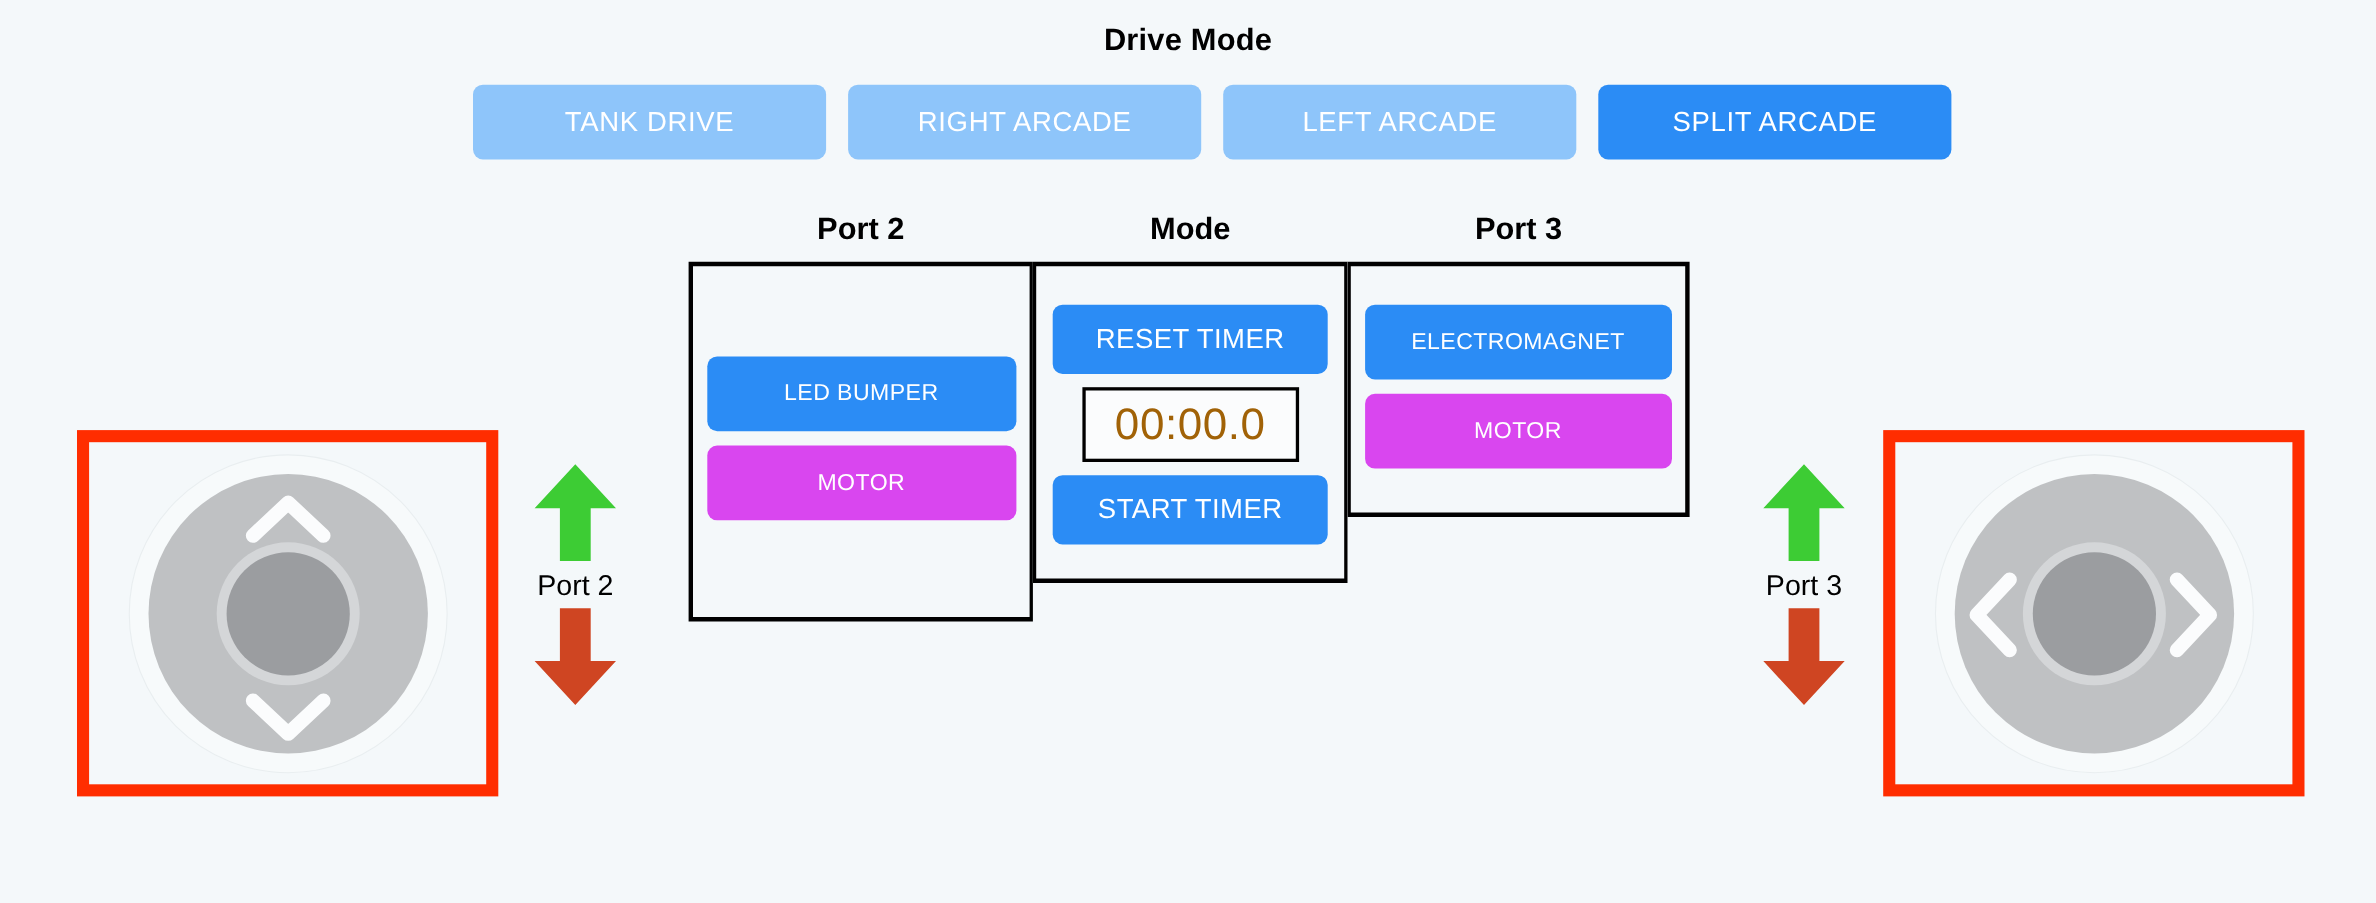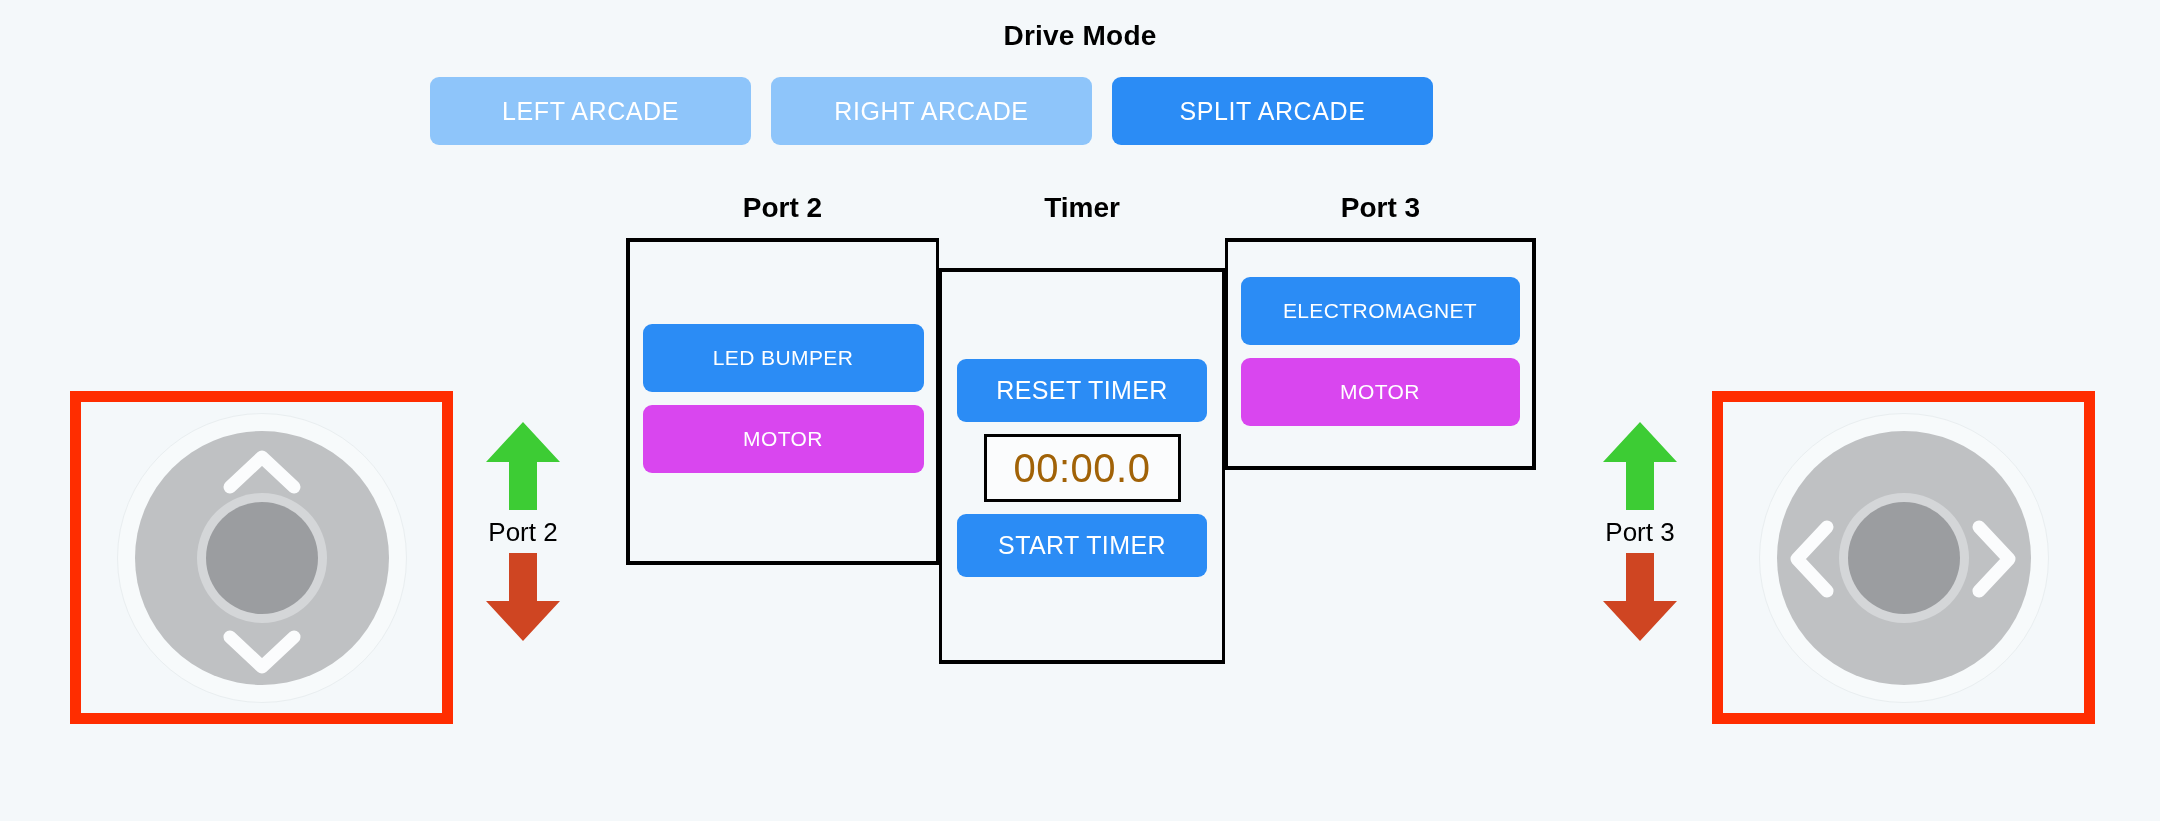--- a/index.html
+++ b/index.html
@@ -93,26 +93,25 @@
   }
   .panel-col.col-left {
     width: 313px;
     height: 327px;
     border-right-width: 3px;
     justify-content: center;
     padding-bottom: 6px;
   }
   .panel-col.col-center {
     width: 286px;
-    height: 396px;
+    height: 292px;
     border-left-width: 3px;
     border-right-width: 3px;
     justify-content: center;
     padding-top: 4px;
-    margin-top: 30px;
   }
   .panel-col.col-right {
     width: 311px;
     height: 232px;
     border-left-width: 3px;
     justify-content: center;
     padding-bottom: 6px;
   }
 
   .port-btn {
@@ -247,33 +246,36 @@
   .chev-left  { left: 30px;  top: 106px; }
   .chev-right { left: 212px; top: 106px; }
 </style>
 </head>
 <body>
 
 <div id="drive-mode-title">Drive Mode</div>
 
 <div id="drive-mode-buttons">
   <button class="mode-btn">
-    <span>LEFT ARCADE</span>
+    <span>TANK DRIVE</span>
   </button>
   <button class="mode-btn">
     <span>RIGHT ARCADE</span>
   </button>
+  <button class="mode-btn">
+    <span>LEFT ARCADE</span>
+  </button>
   <button class="mode-btn active">
     <span>SPLIT ARCADE</span>
   </button>
 </div>
 
 <div id="panel-headers">
   <div class="panel-header col-left">Port 2</div>
-  <div class="panel-header col-center">Timer</div>
+  <div class="panel-header col-center">Mode</div>
   <div class="panel-header col-right">Port 3</div>
 </div>
 
 <div id="center-panel">
 
   <div class="panel-col col-left">
     <button class="port-btn primary">
       <span>LED BUMPER</span>
     </button>
     <button class="port-btn muted">

